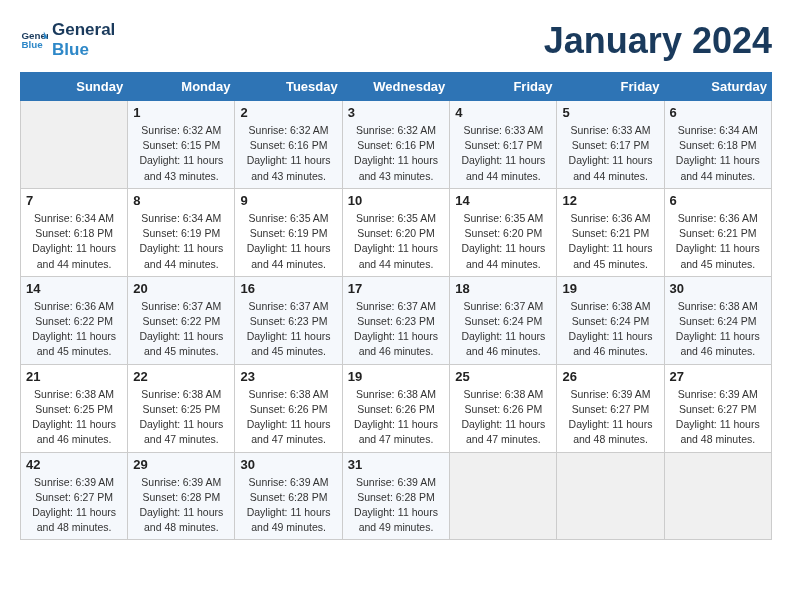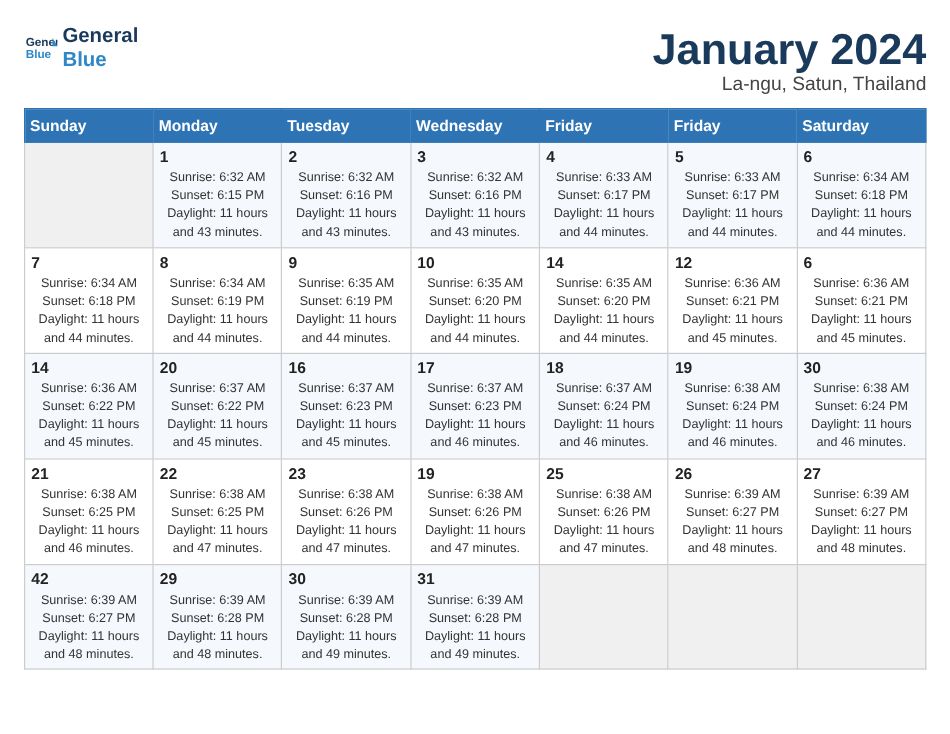--- a/index.html
+++ b/index.html
@@ -19,41 +19,41 @@
     .logo {
       display: flex;
       align-items: center;
       gap: 4px;
     }
     .logo-icon {
       width: 28px;
       height: 28px;
     }
     .title-block {
-      text-align: right;
+      text-align: center;
     }
     .month-title {
       font-size: 36px;
       font-weight: bold;
       color: #1a3a5c;
     }
     .location {
       font-size: 16px;
       color: #444;
     }
     table {
       width: 100%;
       border-collapse: collapse;
       font-size: 11px;
     }
     thead tr th {
       background-color: #2e74b5;
       color: #fff;
       padding: 6px 4px;
-      text-align: left;
+      text-align: right;
       font-size: 13px;
       font-weight: bold;
       border: 1px solid #2e74b5;
     }
     tbody tr td {
       border: 1px solid #ccc;
       padding: 4px 5px;
       vertical-align: top;
       width: 108px;
       min-height: 80px;
@@ -91,21 +91,20 @@
       <text x="2" y="32" font-size="14" font-weight="bold" fill="#2e88c8">Blue</text>
       <polygon points="34,8 40,18 34,18" fill="#2e88c8"></polygon>
     </svg>
     <div style="display:flex;flex-direction:column;line-height:1.15;">
       <span style="font-size:17px;font-weight:bold;color:#1a3a5c;">General</span>
       <span style="font-size:17px;font-weight:bold;color:#2e88c8;">Blue</span>
     </div>
   </div>
   <div class="title-block">
     <div class="month-title">January 2024</div>
-    <div class="location">La-ngu, Satun, Thailand</div>
   </div>
 </div>
 
 <table>
   <thead>
     <tr>
     <th>Sunday</th>
         <th>Monday</th>
         <th>Tuesday</th>
         <th>Wednesday</th>

